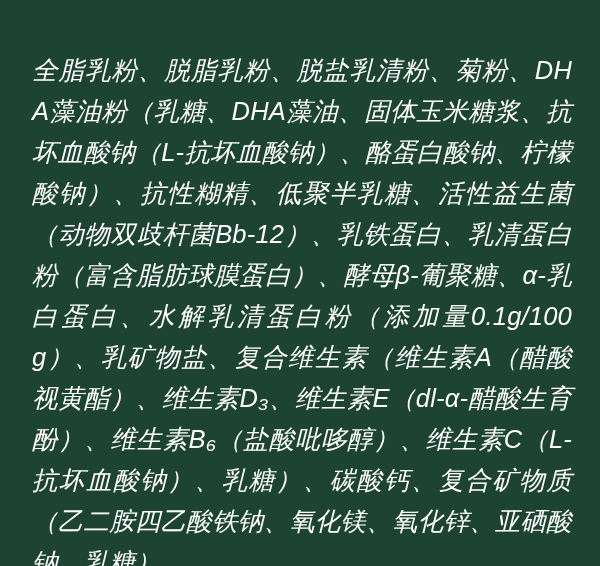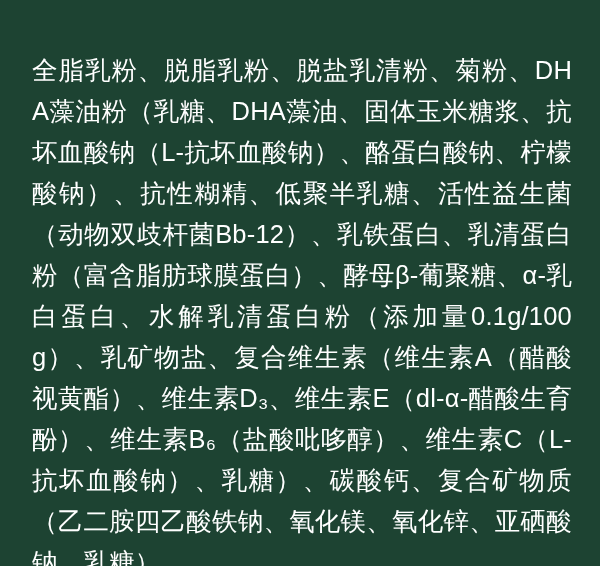--- a/index.html
+++ b/index.html
@@ -35,17 +35,17 @@
     letter-spacing: 0.2px;
     text-align: justify;
     text-justify: inter-character;
     white-space: pre-wrap;
     word-break: break-all;
   }
 </style>
 </head>
 <body style="background: rgb(29, 67, 50);">
 
-<div id="page" style="background: rgb(29, 67, 50);">
+<div id="page" style="background: rgb(29, 67, 50); font-style: italic;">
   <div id="ingredients-panel">
     <p id="ingredients-text" style="color: rgb(255, 255, 255);">全脂乳粉、脱脂乳粉、脱盐乳清粉、菊粉、DHA藻油粉（乳糖、DHA藻油、固体玉米糖浆、抗坏血酸钠（L-抗坏血酸钠）、酪蛋白酸钠、柠檬酸钠）、抗性糊精、低聚半乳糖、活性益生菌（动物双歧杆菌Bb-12）、乳铁蛋白、乳清蛋白粉（富含脂肪球膜蛋白）、酵母β-葡聚糖、α-乳白蛋白、水解乳清蛋白粉（添加量0.1g/100g）、乳矿物盐、复合维生素（维生素A（醋酸视黄酯）、维生素D₃、维生素E（dl-α-醋酸生育酚）、维生素B₆（盐酸吡哆醇）、维生素C（L-抗坏血酸钠）、乳糖）、碳酸钙、复合矿物质（乙二胺四乙酸铁钠、氧化镁、氧化锌、亚硒酸钠、乳糖）。</p>
   </div>
 </div>
 
 </body></html>

